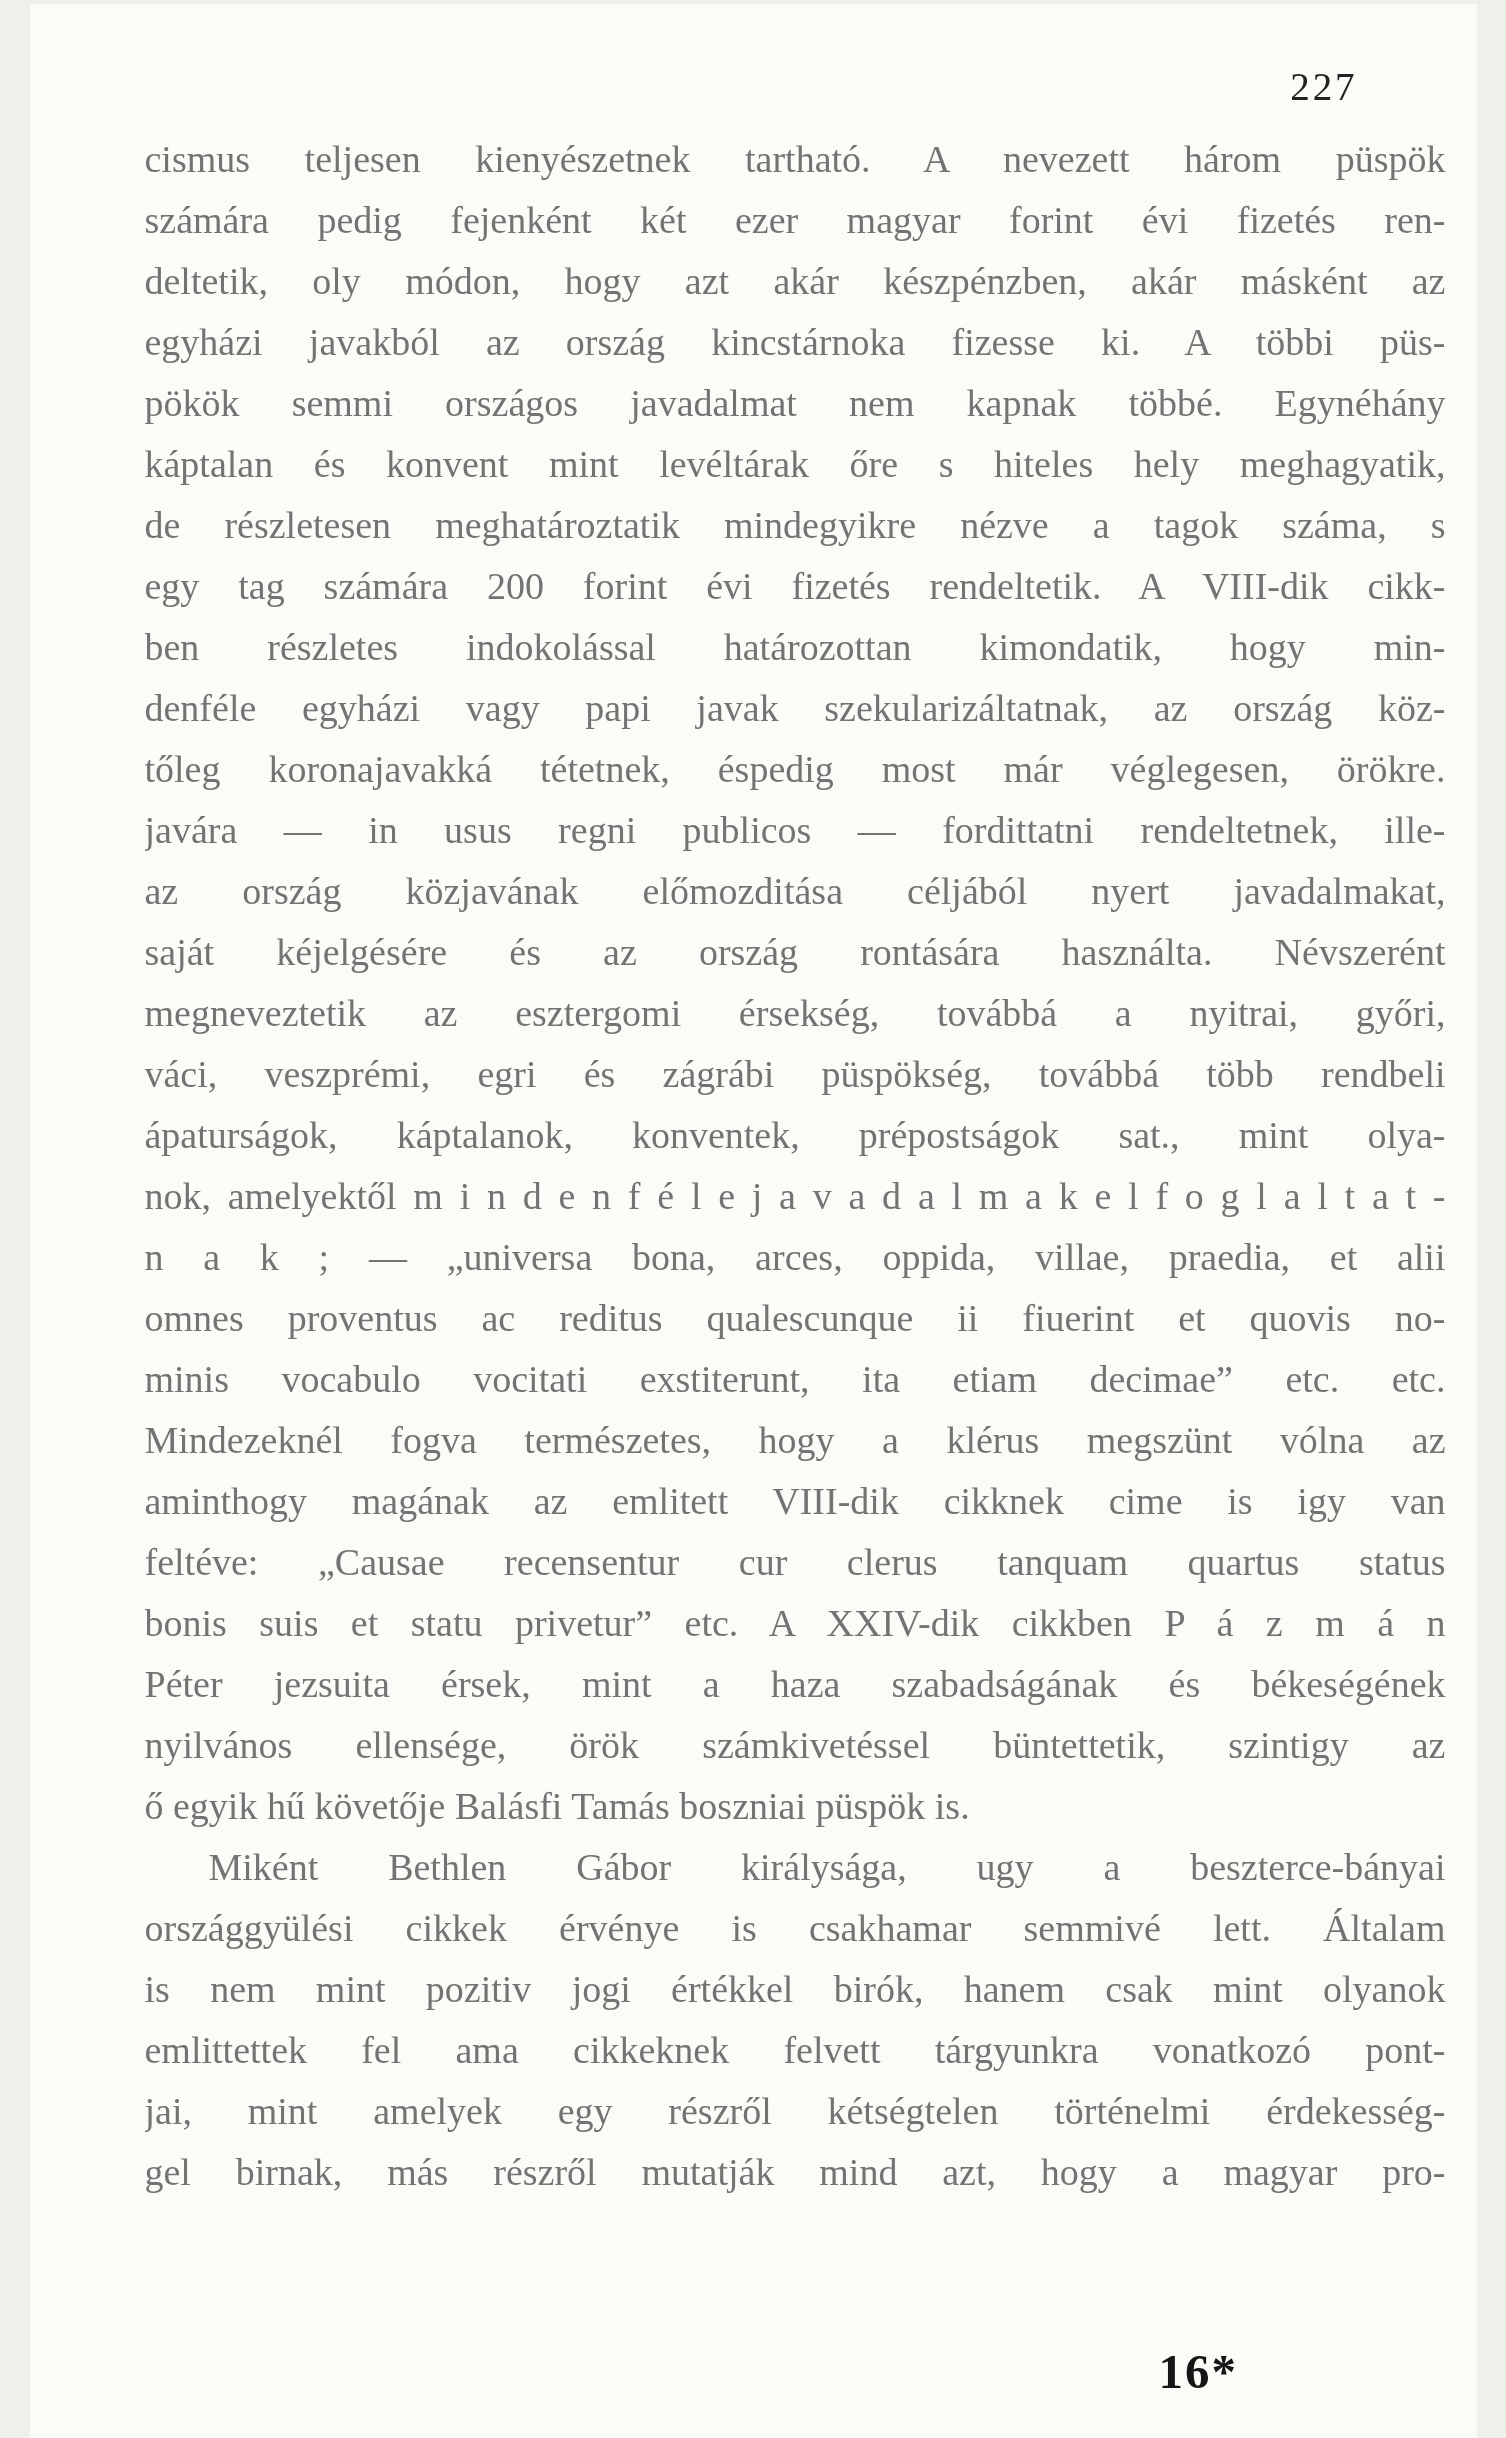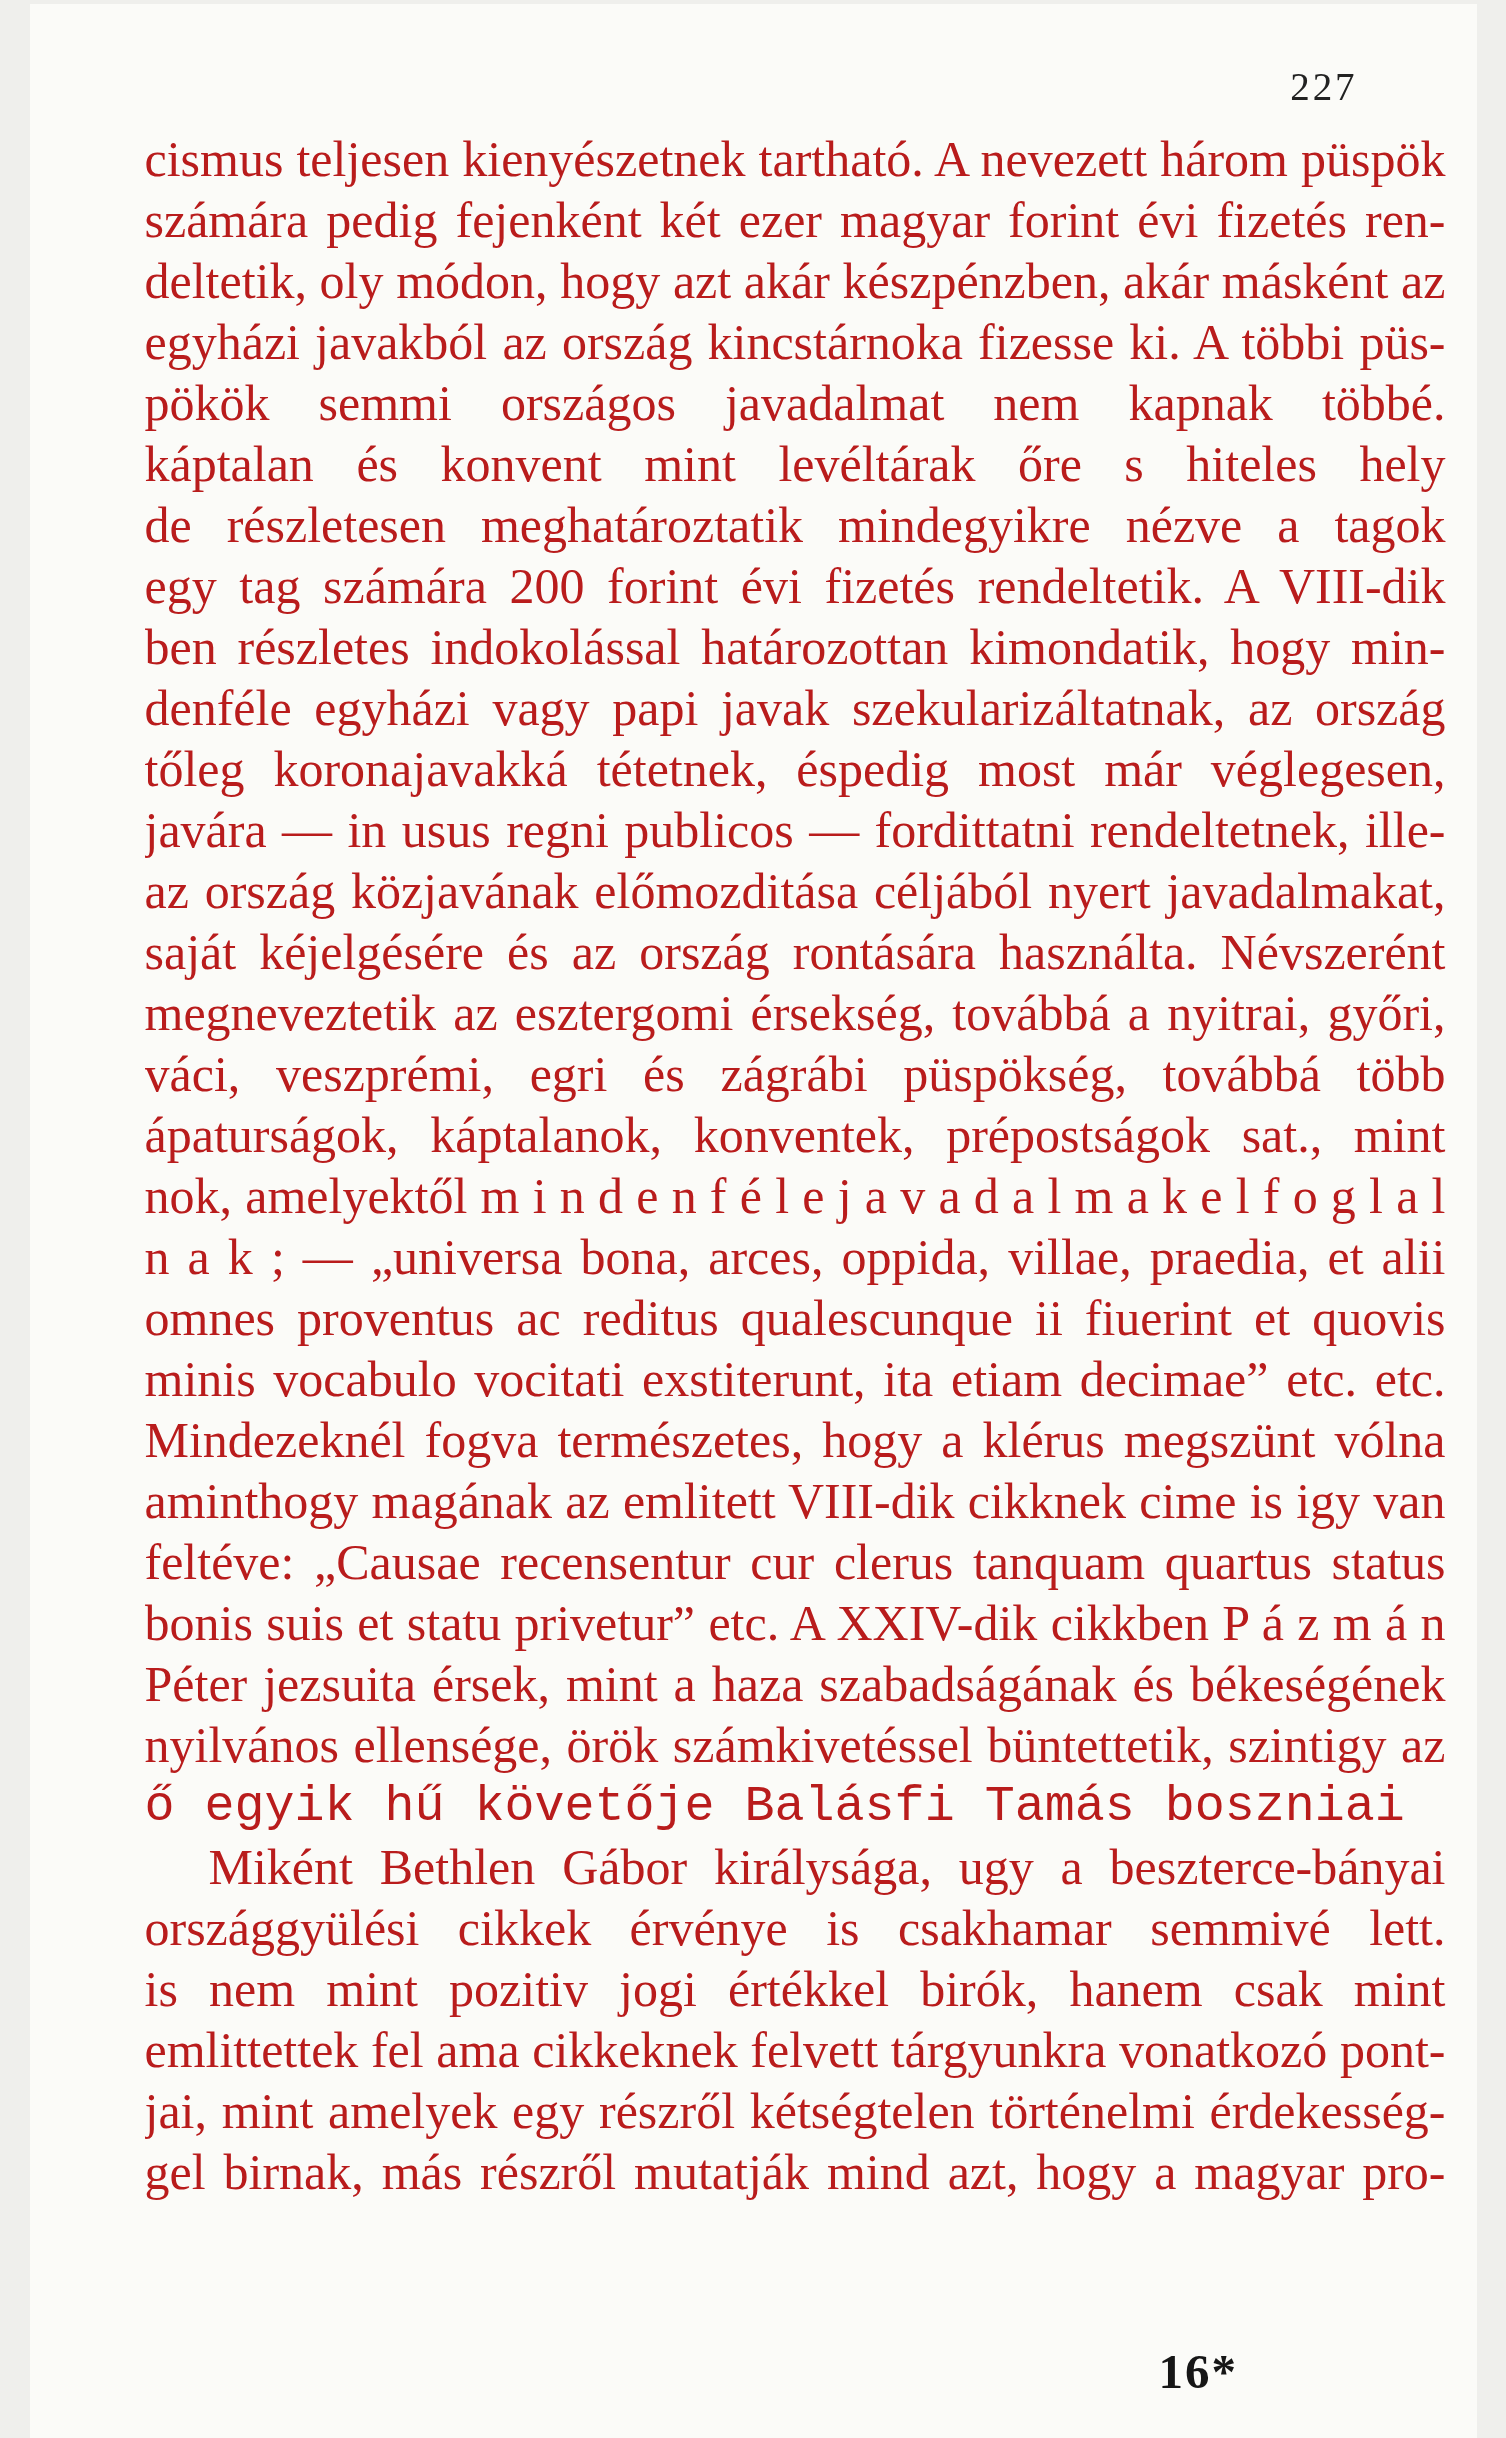--- a/index.html
+++ b/index.html
@@ -29,32 +29,31 @@
     position: absolute;
     top: 125px;
     left: 115px;
     width: 1301px;
   }
   .paragraph {
     margin: 0;
     padding: 0;
   }
   .line {
-    font-size: 50px;
+    font-size: 38px;
     line-height: 61px;
     height: 61px;
     overflow: hidden;
     text-align: justify;
     text-align-last: justify;
-    color: #b91c1c;
+    color: #737373;
   }
   .line.flush-left {
     text-align: left;
     text-align-last: left;
-    font-family: Liberation Mono, monospace;
   }
   .line.indented {
     padding-left: 64px;
   }
   .footer-sig {
     position: absolute;
     top: 2339px;
     left: 1129px;
     font-size: 49px;
     font-weight: bold;

